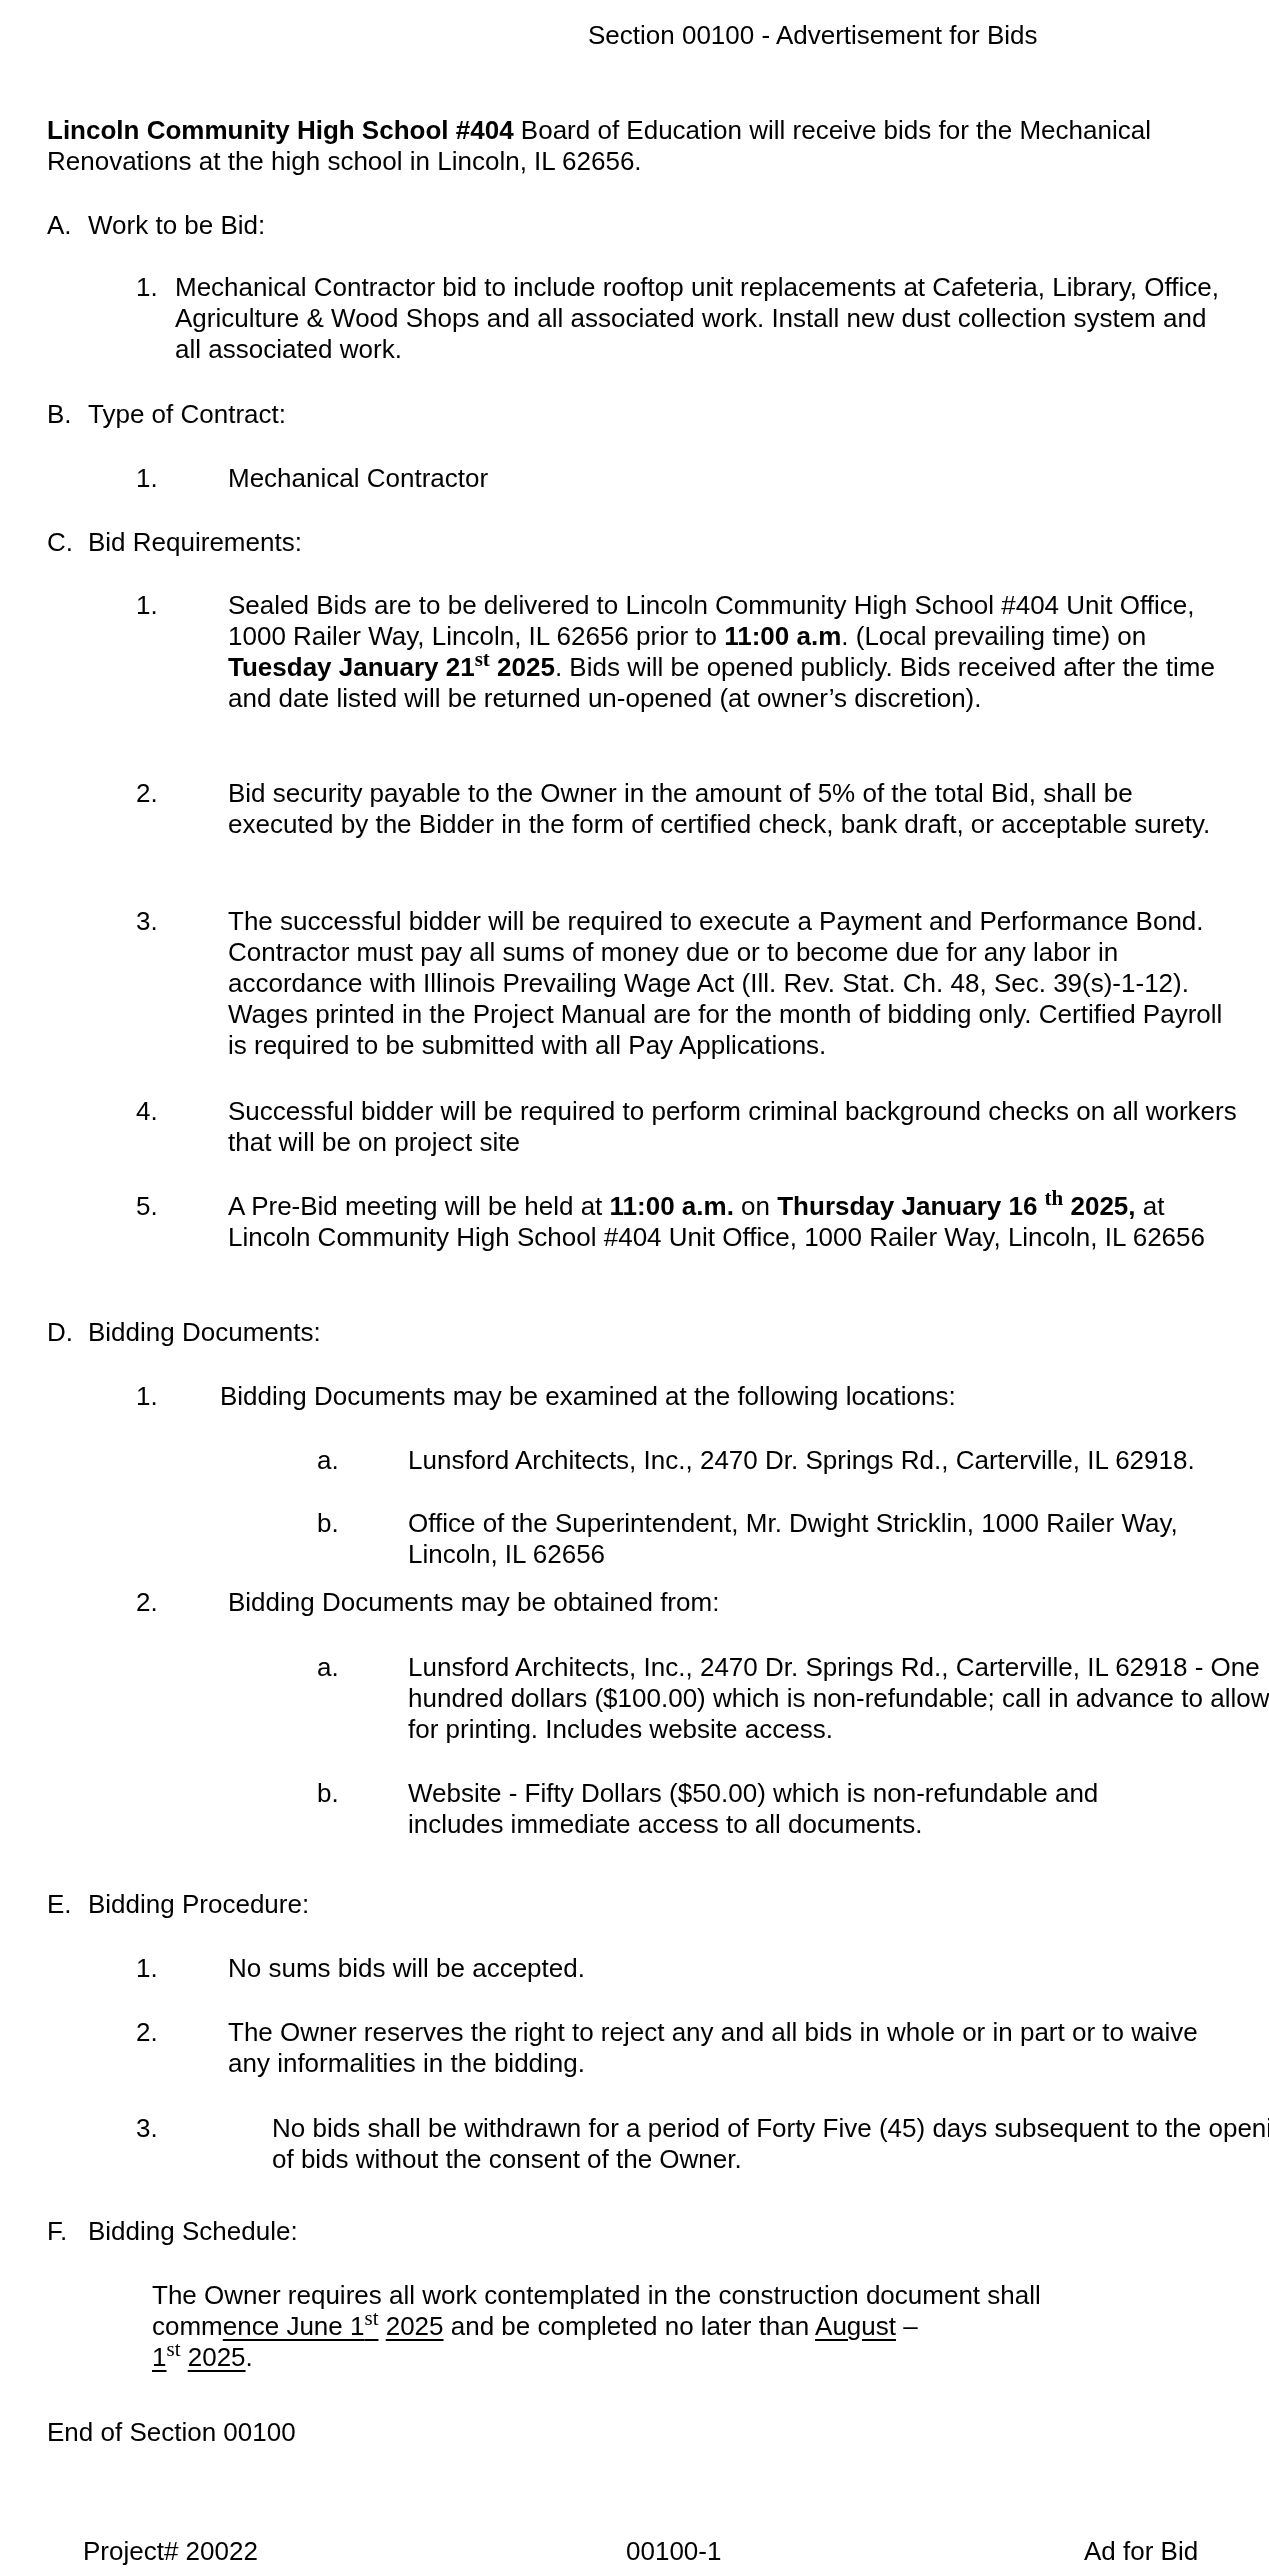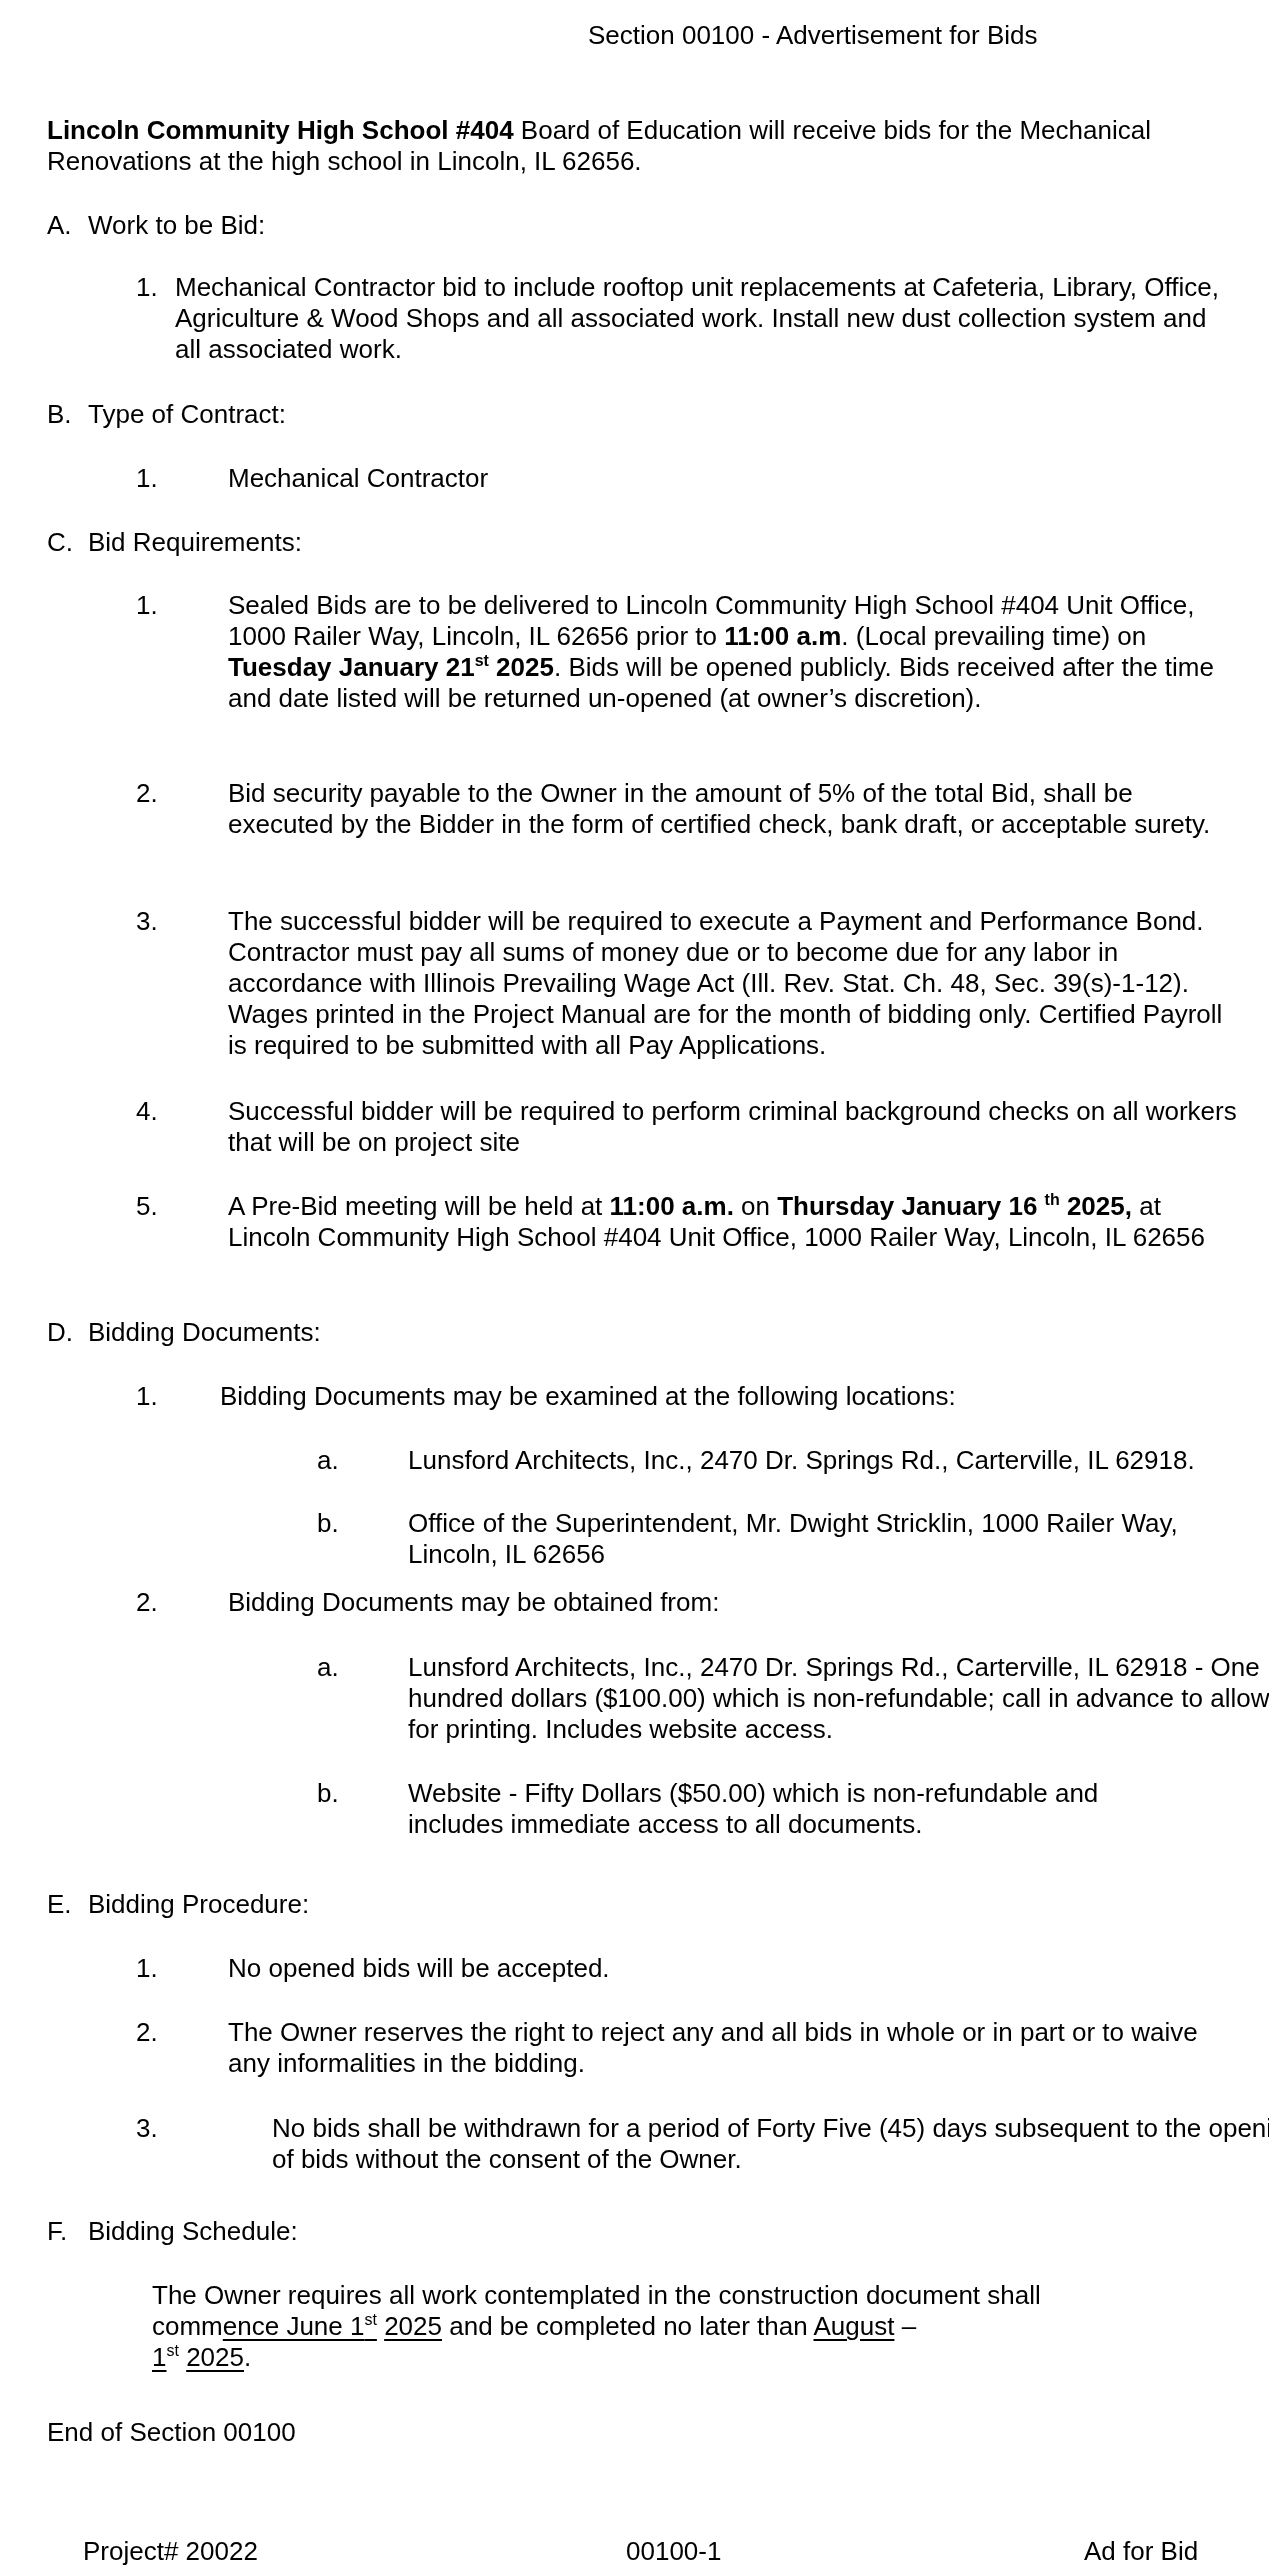--- a/index.html
+++ b/index.html
@@ -13,21 +13,21 @@
     font-size: 26px;
     line-height: 31px;
   }
   .abs { position: absolute; }
   .header-block { left: 588px; top: 19px; }
   .division-title { font-weight: bold; text-decoration: underline; text-decoration-thickness: 2.4px; text-underline-offset: 3.6px; white-space: nowrap; }
   .section-title { white-space: nowrap; margin-top: 1.2px; }
   .intro { left: 47px; top: 115px; width: 1173px; }
   .b { font-weight: bold; }
   .u { text-decoration: underline; text-decoration-thickness: 1.8px; text-underline-offset: 3.6px; }
-  sup { font-size: 16px; line-height: 0; vertical-align: 9.6px; }
+  sup { font-size: 21px; line-height: 0; vertical-align: 9.6px; font-family: Liberation Serif, serif; }
   .sec-head { left: 47px; white-space: nowrap; }
   .sec-letter { display: inline-block; width: 41px; }
   .item { left: 136px; }
   .num { position: absolute; left: 0; top: 0; }
   .item-text { position: absolute; left: 92px; width: 1012px; }
   .item-a1 .item-text { left: 39px; width: 1054px; }
   .subitem { left: 317px; }
   .subitem .num { left: 0; }
   .subitem .item-text { left: 91px; width: 838px; }
   .schedule { left: 136px; width: 934px; margin-left: 16px; }
@@ -110,21 +110,21 @@
 <div class="abs subitem" style="top:1778px;">
   <span class="num">b.</span>
   <span class="item-text" style="width:712px;">Website - Fifty Dollars ($50.00) which is non-refundable and includes immediate access to all documents.</span>
 </div>
 
 <div class="abs sec-head" style="top:1889px;">
   <span class="sec-letter">E.</span><span>Bidding Procedure:</span>
 </div>
 <div class="abs item" style="top:1953px;">
   <span class="num">1.</span>
-  <span class="item-text">No opened bids will be accepted.</span>
+  <span class="item-text">No sums bids will be accepted.</span>
 </div>
 <div class="abs item" style="top:2017px;">
   <span class="num">2.</span>
   <span class="item-text">The Owner reserves the right to reject any and all bids in whole or in part or to waive any informalities in the bidding.</span>
 </div>
 <div class="abs item" style="top:2113px;">
   <span class="num">3.</span>
   <span class="item-text" style="width:1042px;margin-left:44px;">No bids shall be withdrawn for a period of Forty Five (45) days subsequent to the opening of bids without the consent of the Owner.</span>
 </div>
 

